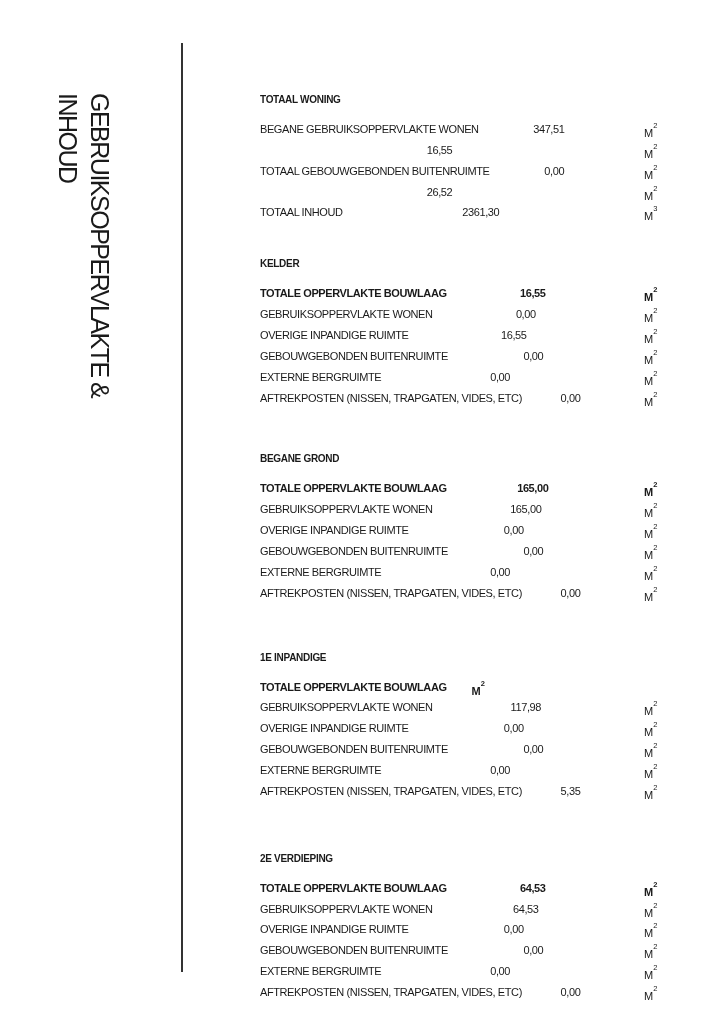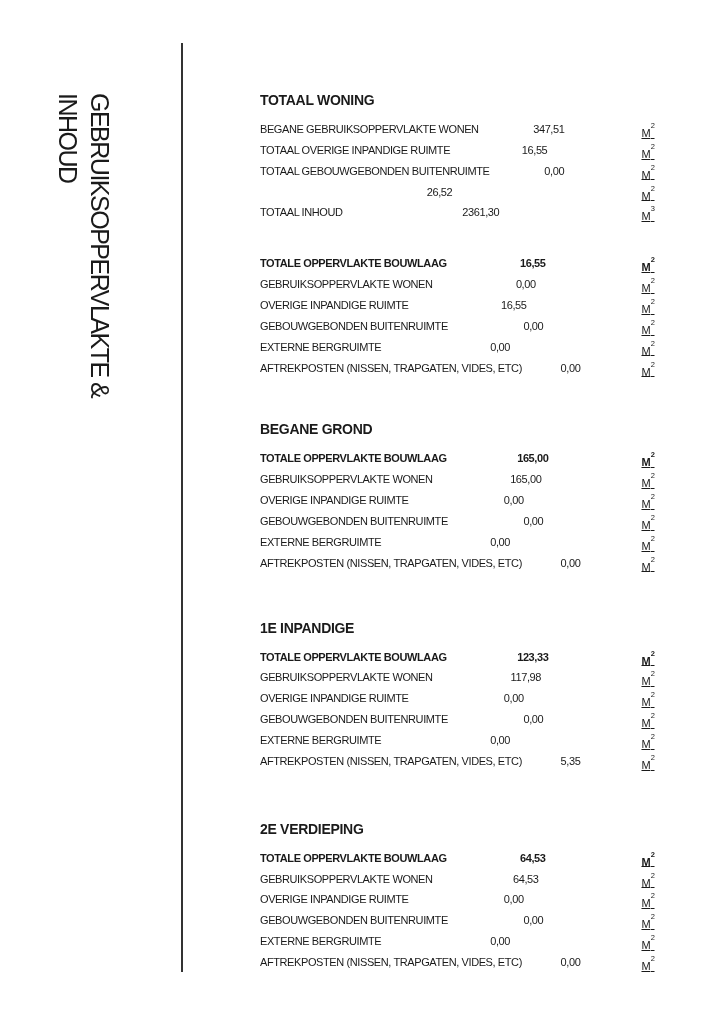--- a/index.html
+++ b/index.html
@@ -38,42 +38,42 @@
   }
 
   
   .content {
     position:absolute;
     left:260px;
     top:91px;
     width:397px;
   }
   .section-title {
-    font-size:14px;
+    font-size:10px;
     font-weight:700;
     letter-spacing:-0.3px;
     line-height:18px;
     margin-bottom:12px;
     color:#1a1a1a;
   }
   .section:nth-of-type(2) { margin-top:30px; }
   .section:nth-of-type(3) { margin-top:40px; }
   .section:nth-of-type(4) { margin-top:43px; }
   .section:nth-of-type(5) { margin-top:46px; }
 
   .row {
     display:flex;
     line-height:17.2px;
     font-size:11px;
     letter-spacing:-0.4px;
     white-space:nowrap;
   }
   .row .label { flex:0 0 auto; }
   .row .value { flex:1 1 auto; text-align:center; }
-  .row .unit  { flex:0 0 18px; margin-left:20px; text-align:center;text-decoration:underline; }
+  .row .unit  { flex:0 0 18px; margin-left:20px; text-align:right; }
   .row.bold   { font-weight:700; }
   sup.exp {
     font-size:7.5px;
     position:relative;
     top:-4px;
     margin-left:0.5px;
   }
 </style>
 </head>
 <body>
@@ -89,40 +89,40 @@
 
   <div class="content">
       <section class="section">
         <div class="section-title">TOTAAL WONING</div>
         <div class="row">
           <span class="label">BEGANE GEBRUIKSOPPERVLAKTE WONEN</span>
           <span class="value">347,51</span>
           <span class="unit"><span>M</span><sup class="exp">2</sup></span>
         </div>
         <div class="row">
-          <span class="label">TOTAAL OVERIGE INPANDIGE RUIMTE</span>
           <span class="value">16,55</span>
           <span class="unit"><span>M</span><sup class="exp">2</sup></span>
         </div>
         <div class="row">
           <span class="label">TOTAAL GEBOUWGEBONDEN BUITENRUIMTE</span>
           <span class="value">0,00</span>
           <span class="unit"><span>M</span><sup class="exp">2</sup></span>
         </div>
         <div class="row">
           <span class="value">26,52</span>
           <span class="unit"><span>M</span><sup class="exp">2</sup></span>
         </div>
         <div class="row">
           <span class="label">TOTAAL INHOUD</span>
           <span class="value">2361,30</span>
           <span class="unit"><span>M</span><sup class="exp">3</sup></span>
         </div>
       </section>
       <section class="section">
+        <div class="section-title">KELDER</div>
         <div class="row bold">
           <span class="label">TOTALE OPPERVLAKTE BOUWLAAG</span>
           <span class="value">16,55</span>
           <span class="unit"><span>M</span><sup class="exp">2</sup></span>
         </div>
         <div class="row">
           <span class="label">GEBRUIKSOPPERVLAKTE WONEN</span>
           <span class="value">0,00</span>
           <span class="unit"><span>M</span><sup class="exp">2</sup></span>
         </div>
@@ -177,21 +177,20 @@
         <div class="row">
           <span class="label">AFTREKPOSTEN (NISSEN, TRAPGATEN, VIDES, ETC)</span>
           <span class="value">0,00</span>
           <span class="unit"><span>M</span><sup class="exp">2</sup></span>
         </div>
       </section>
       <section class="section">
         <div class="section-title">1E INPANDIGE</div>
         <div class="row bold">
           <span class="label">TOTALE OPPERVLAKTE BOUWLAAG</span>
-          <span class="value">123,33</span>
           <span class="unit"><span>M</span><sup class="exp">2</sup></span>
         </div>
         <div class="row">
           <span class="label">GEBRUIKSOPPERVLAKTE WONEN</span>
           <span class="value">117,98</span>
           <span class="unit"><span>M</span><sup class="exp">2</sup></span>
         </div>
         <div class="row">
           <span class="label">OVERIGE INPANDIGE RUIMTE</span>
           <span class="value">0,00</span>

